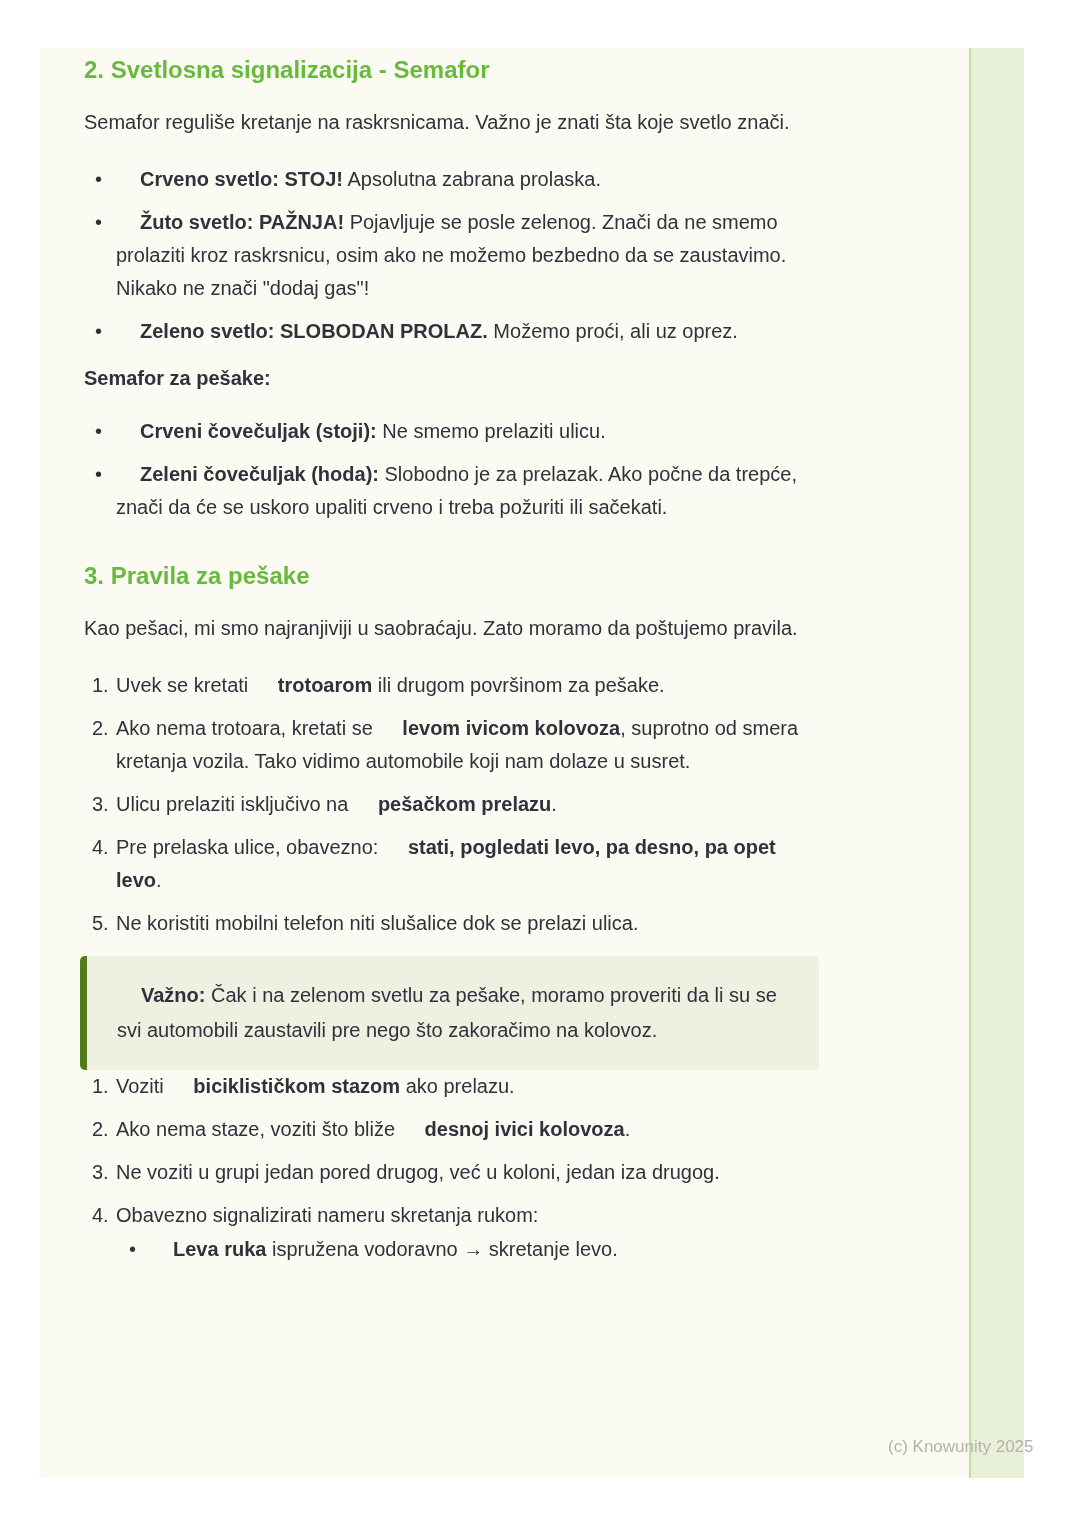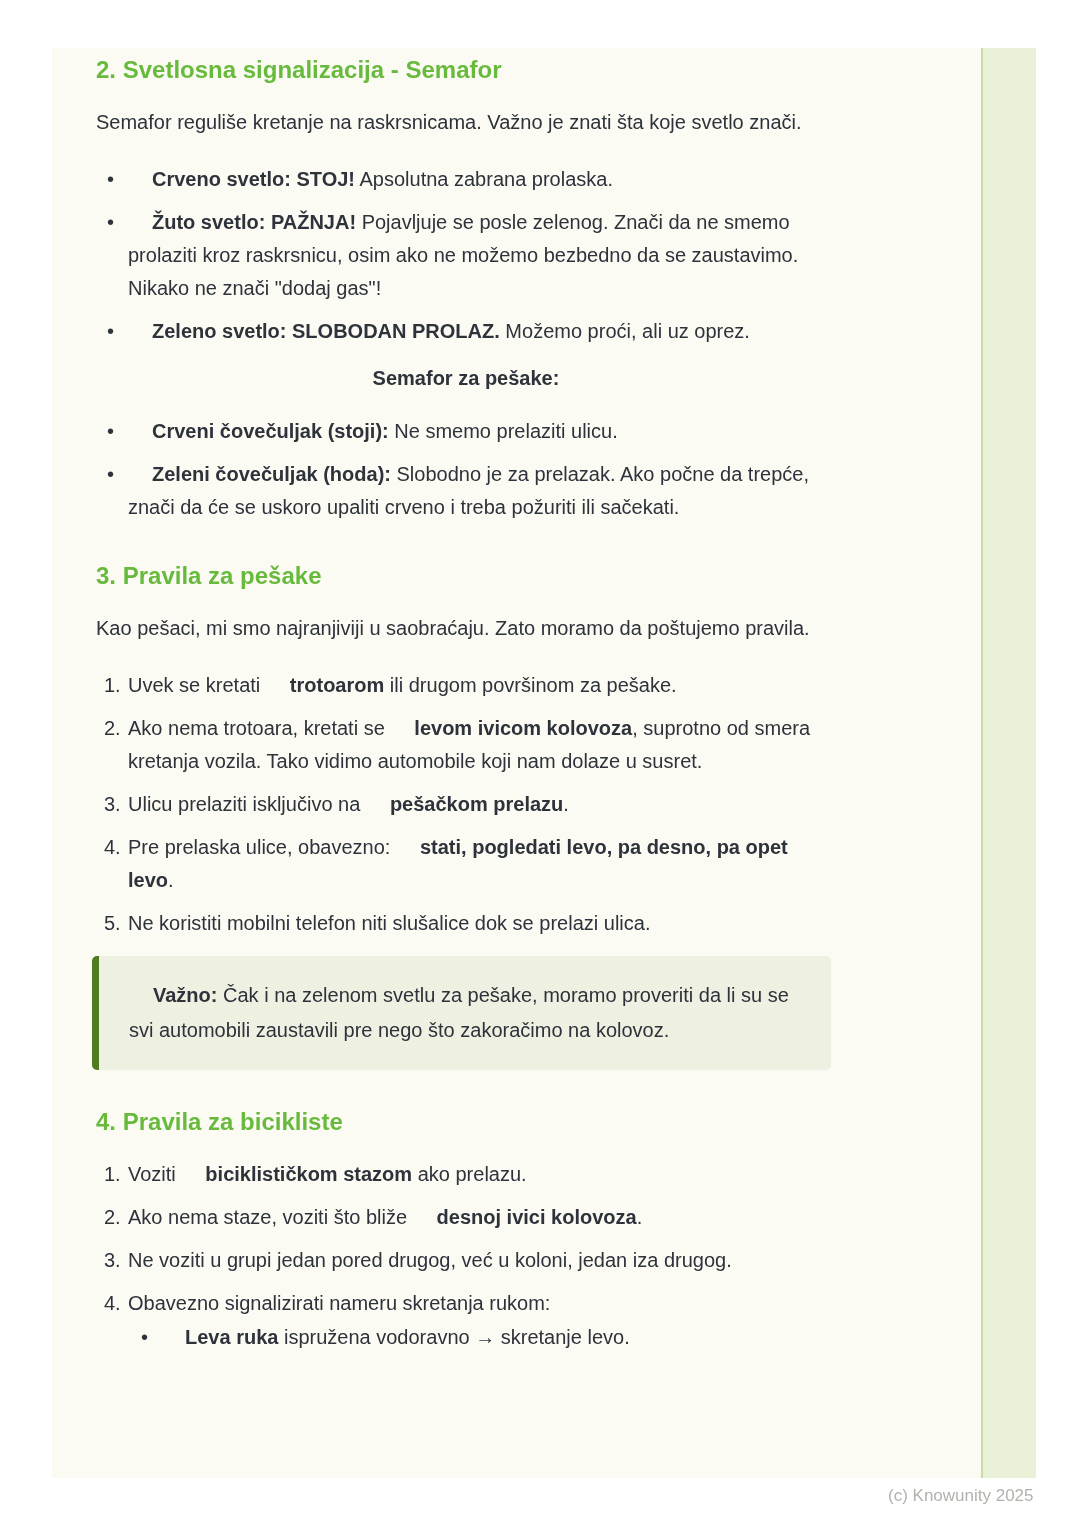--- a/index.html
+++ b/index.html
@@ -1,41 +1,41 @@
 <!DOCTYPE html>
 <html><head>
 <meta charset="utf-8">
 <style>
   * { margin:0; padding:0; box-sizing:border-box; }
   html,body { width:1080px; height:1528px; background:#ffffff; }
   body { font-family:"Liberation Sans", sans-serif; position:relative; color:#2d323b; }
 
   .card {
-    position:absolute; left:52px; top:48px; width:984px; height:1430px;
+    position:absolute; left:40px; top:48px; width:984px; height:1430px;
     background:#fcfbf3;
   }
   .stripe {
     position:absolute; top:0; right:0; width:55px; height:100%;
     background:#e9f0d8; border-left:2px solid #cbdca2;
   }
   .content {
     position:absolute; left:44px; top:8px; width:740px;
     font-size:20px; line-height:33px;
   }
 
   .section-heading {
     color:#68ba3d; font-size:24px; line-height:28px; font-weight:700;
     margin:38px 0 22px 0;
   }
   .section-heading.first { margin-top:0; }
 
   .para { margin:0 0 24px 0; }
   .para.justify { text-align:justify; }
 
-  .subhead { font-weight:700; margin:14px 0 20px 0;text-align:center; }
+  .subhead { font-weight:700; margin:14px 0 20px 0; }
 
   .row { display:flex; align-items:flex-start; margin-bottom:10px; }
   .row .marker { flex:0 0 auto; }
   .row .txt { flex:1 1 auto; }
   .row.bullet { padding-left:11px; }
   .row.bullet .marker { width:21px; }
   .row.num { padding-left:8px; }
   .row.num .marker { width:24px; }
   .row.last { margin-bottom:1px; }
   .row.sub { padding-left:45px; margin-top:0; }
@@ -43,21 +43,21 @@
 
   .b { font-weight:700;margin-left:24px; }
 
   .callout {
     margin:16px 0 0 -4px; width:739px;
     background:#eef0e1; border-left:7px solid #507c1f; border-radius:5px;
     padding:22px 30px; line-height:35px;
   }
 
   .watermark {
-    position:absolute; left:888px; top:1486px;
+    position:absolute; left:888px; top:1437px;
     font-size:17px; line-height:20px; color:#b2b2ad; z-index:5;
   }
 
   .list { margin:0; }
 </style>
 </head>
 <body>
 
 <div class="card">
   <div class="stripe"></div>
@@ -118,21 +118,20 @@
       <div class="row num">
         <span class="marker">5.</span>
         <span class="txt"><span>Ne koristiti mobilni telefon niti slušalice dok se prelazi ulica.</span><span class="b"></span><span></span></span>
       </div>
     </div>
 
     <div class="callout">
       <span class="b">Važno:</span><span> Čak i na zelenom svetlu za pešake, moramo proveriti da li su se svi automobili zaustavili pre nego što zakoračimo na kolovoz.</span>
     </div>
 
-    <div class="section-heading">4. Pravila za bicikliste</div>
 
     <div class="list">
       <div class="row num">
         <span class="marker">1.</span>
         <span class="txt"><span>Voziti </span><span class="b">biciklističkom stazom</span><span> ako prelazu.</span></span>
       </div>
       <div class="row num">
         <span class="marker">2.</span>
         <span class="txt"><span>Ako nema staze, voziti što bliže </span><span class="b">desnoj ivici kolovoza</span><span>.</span></span>
       </div>

